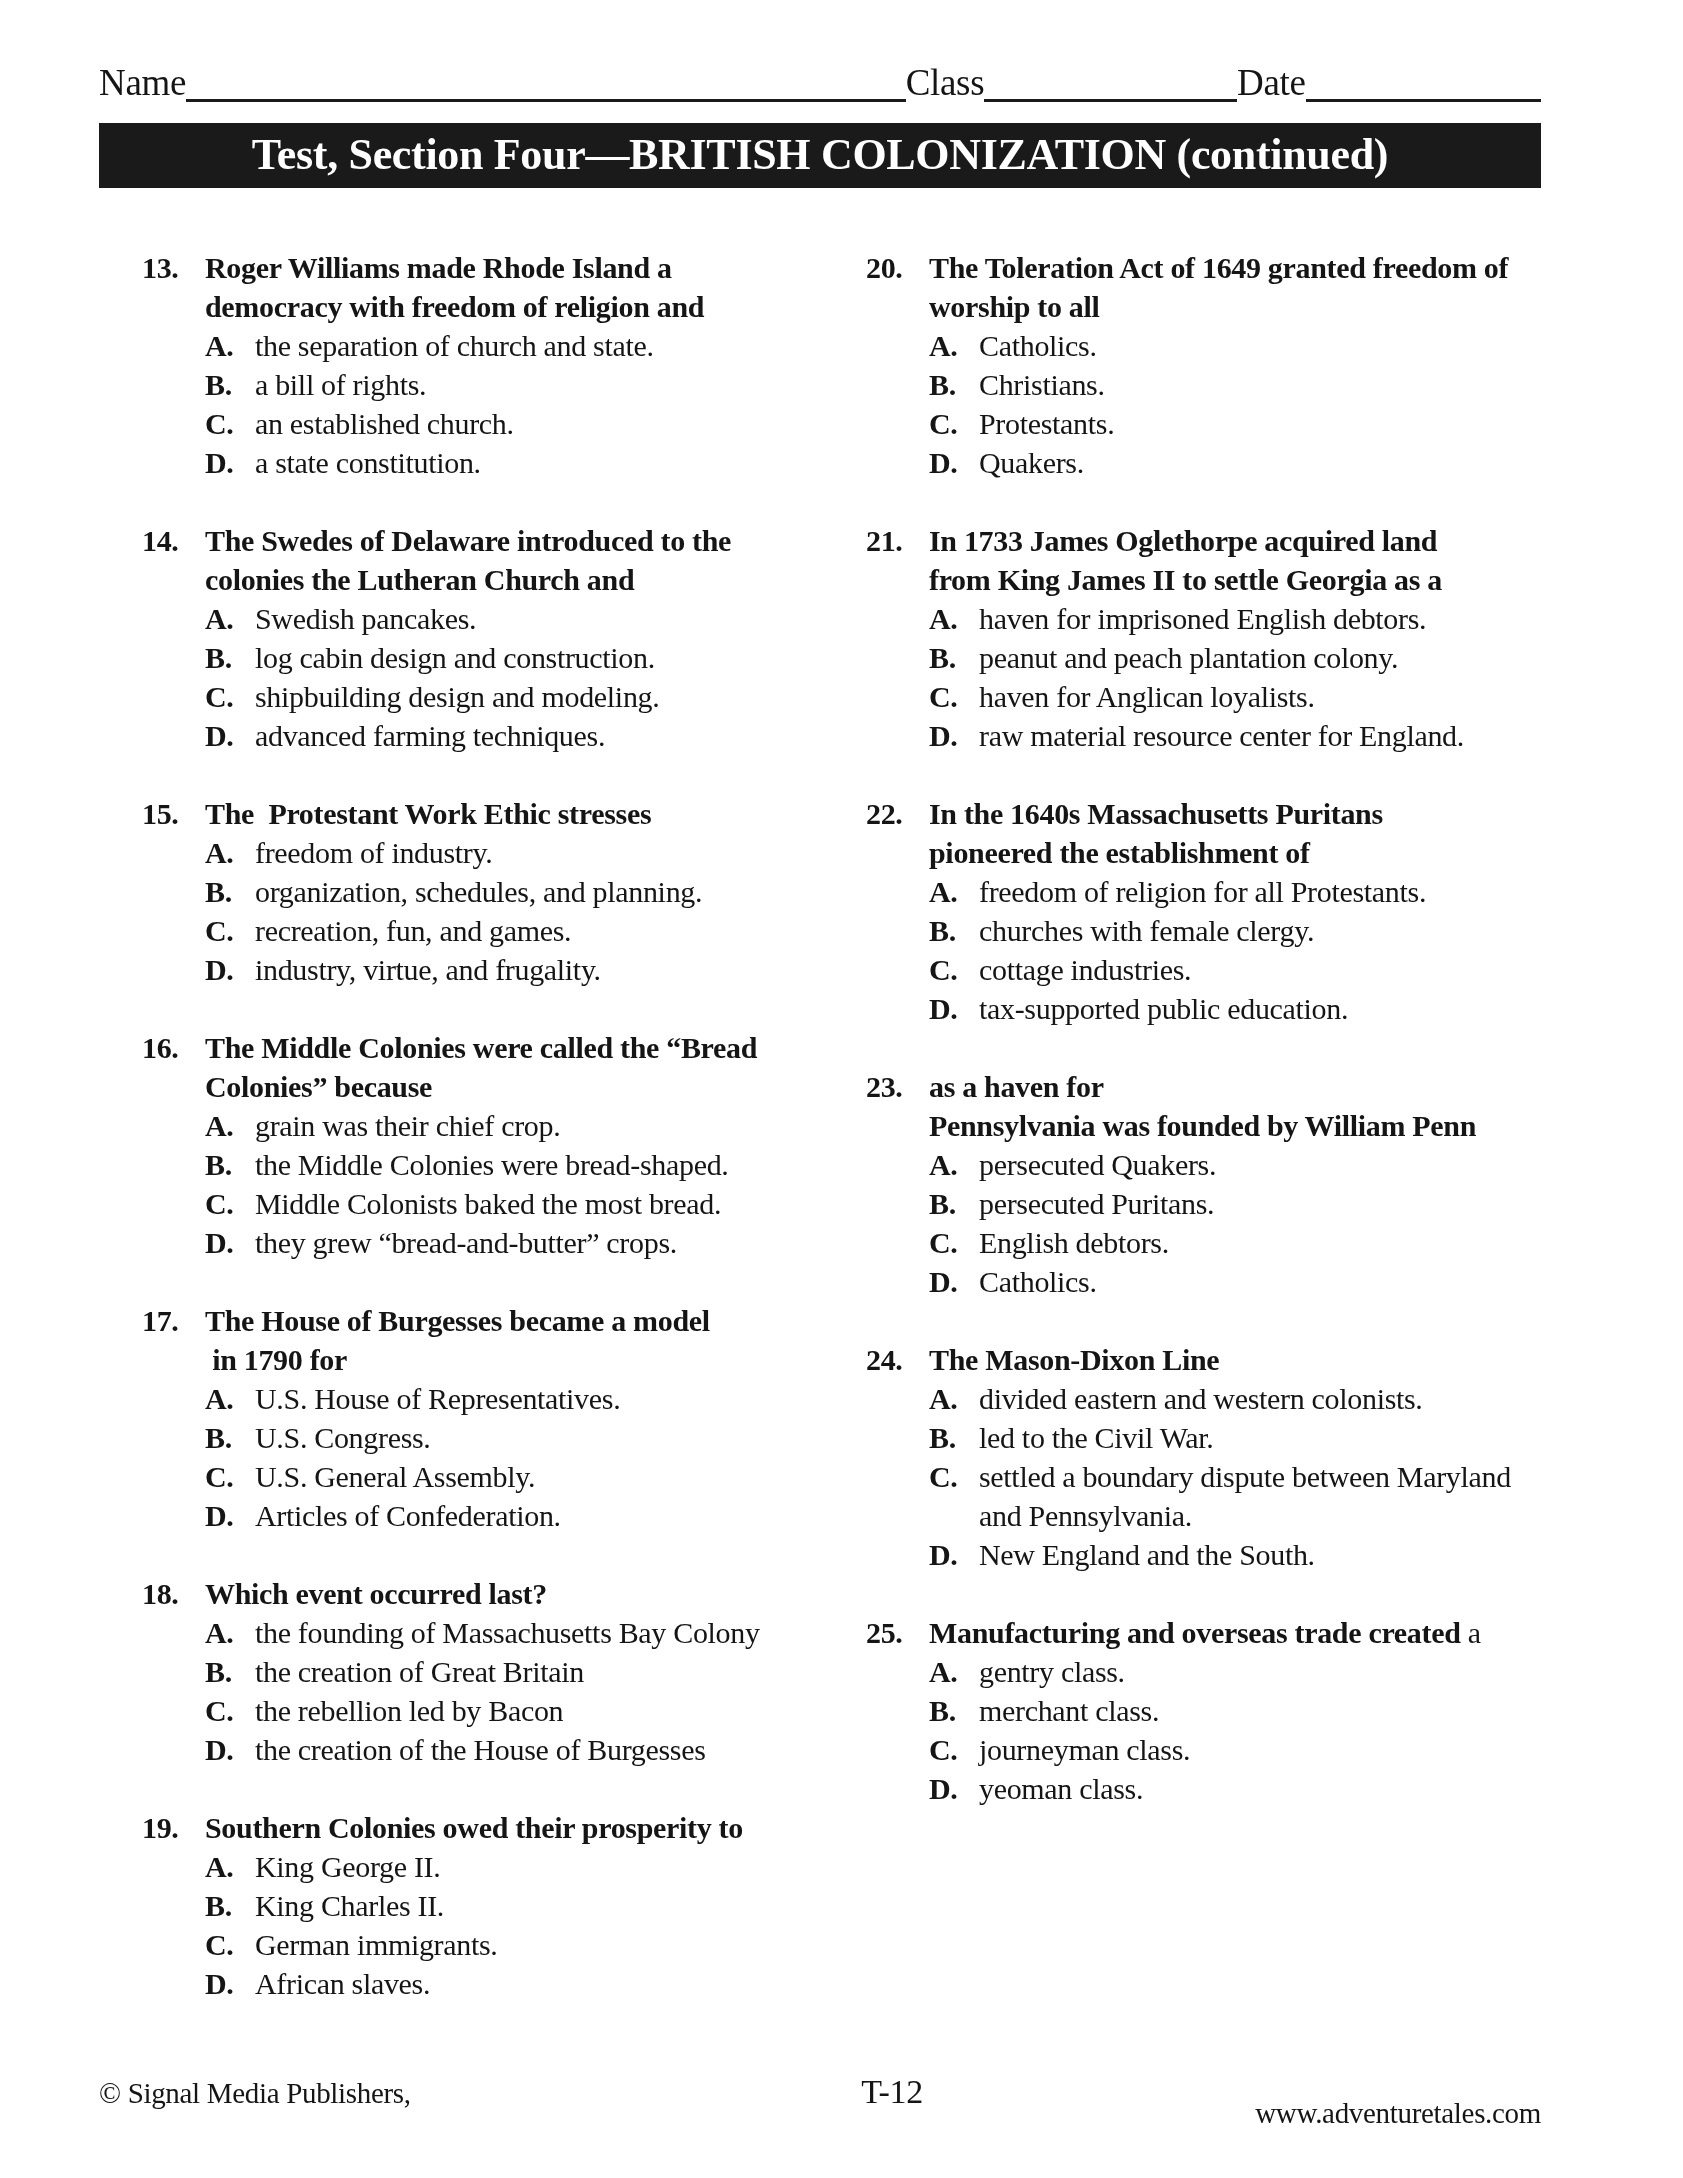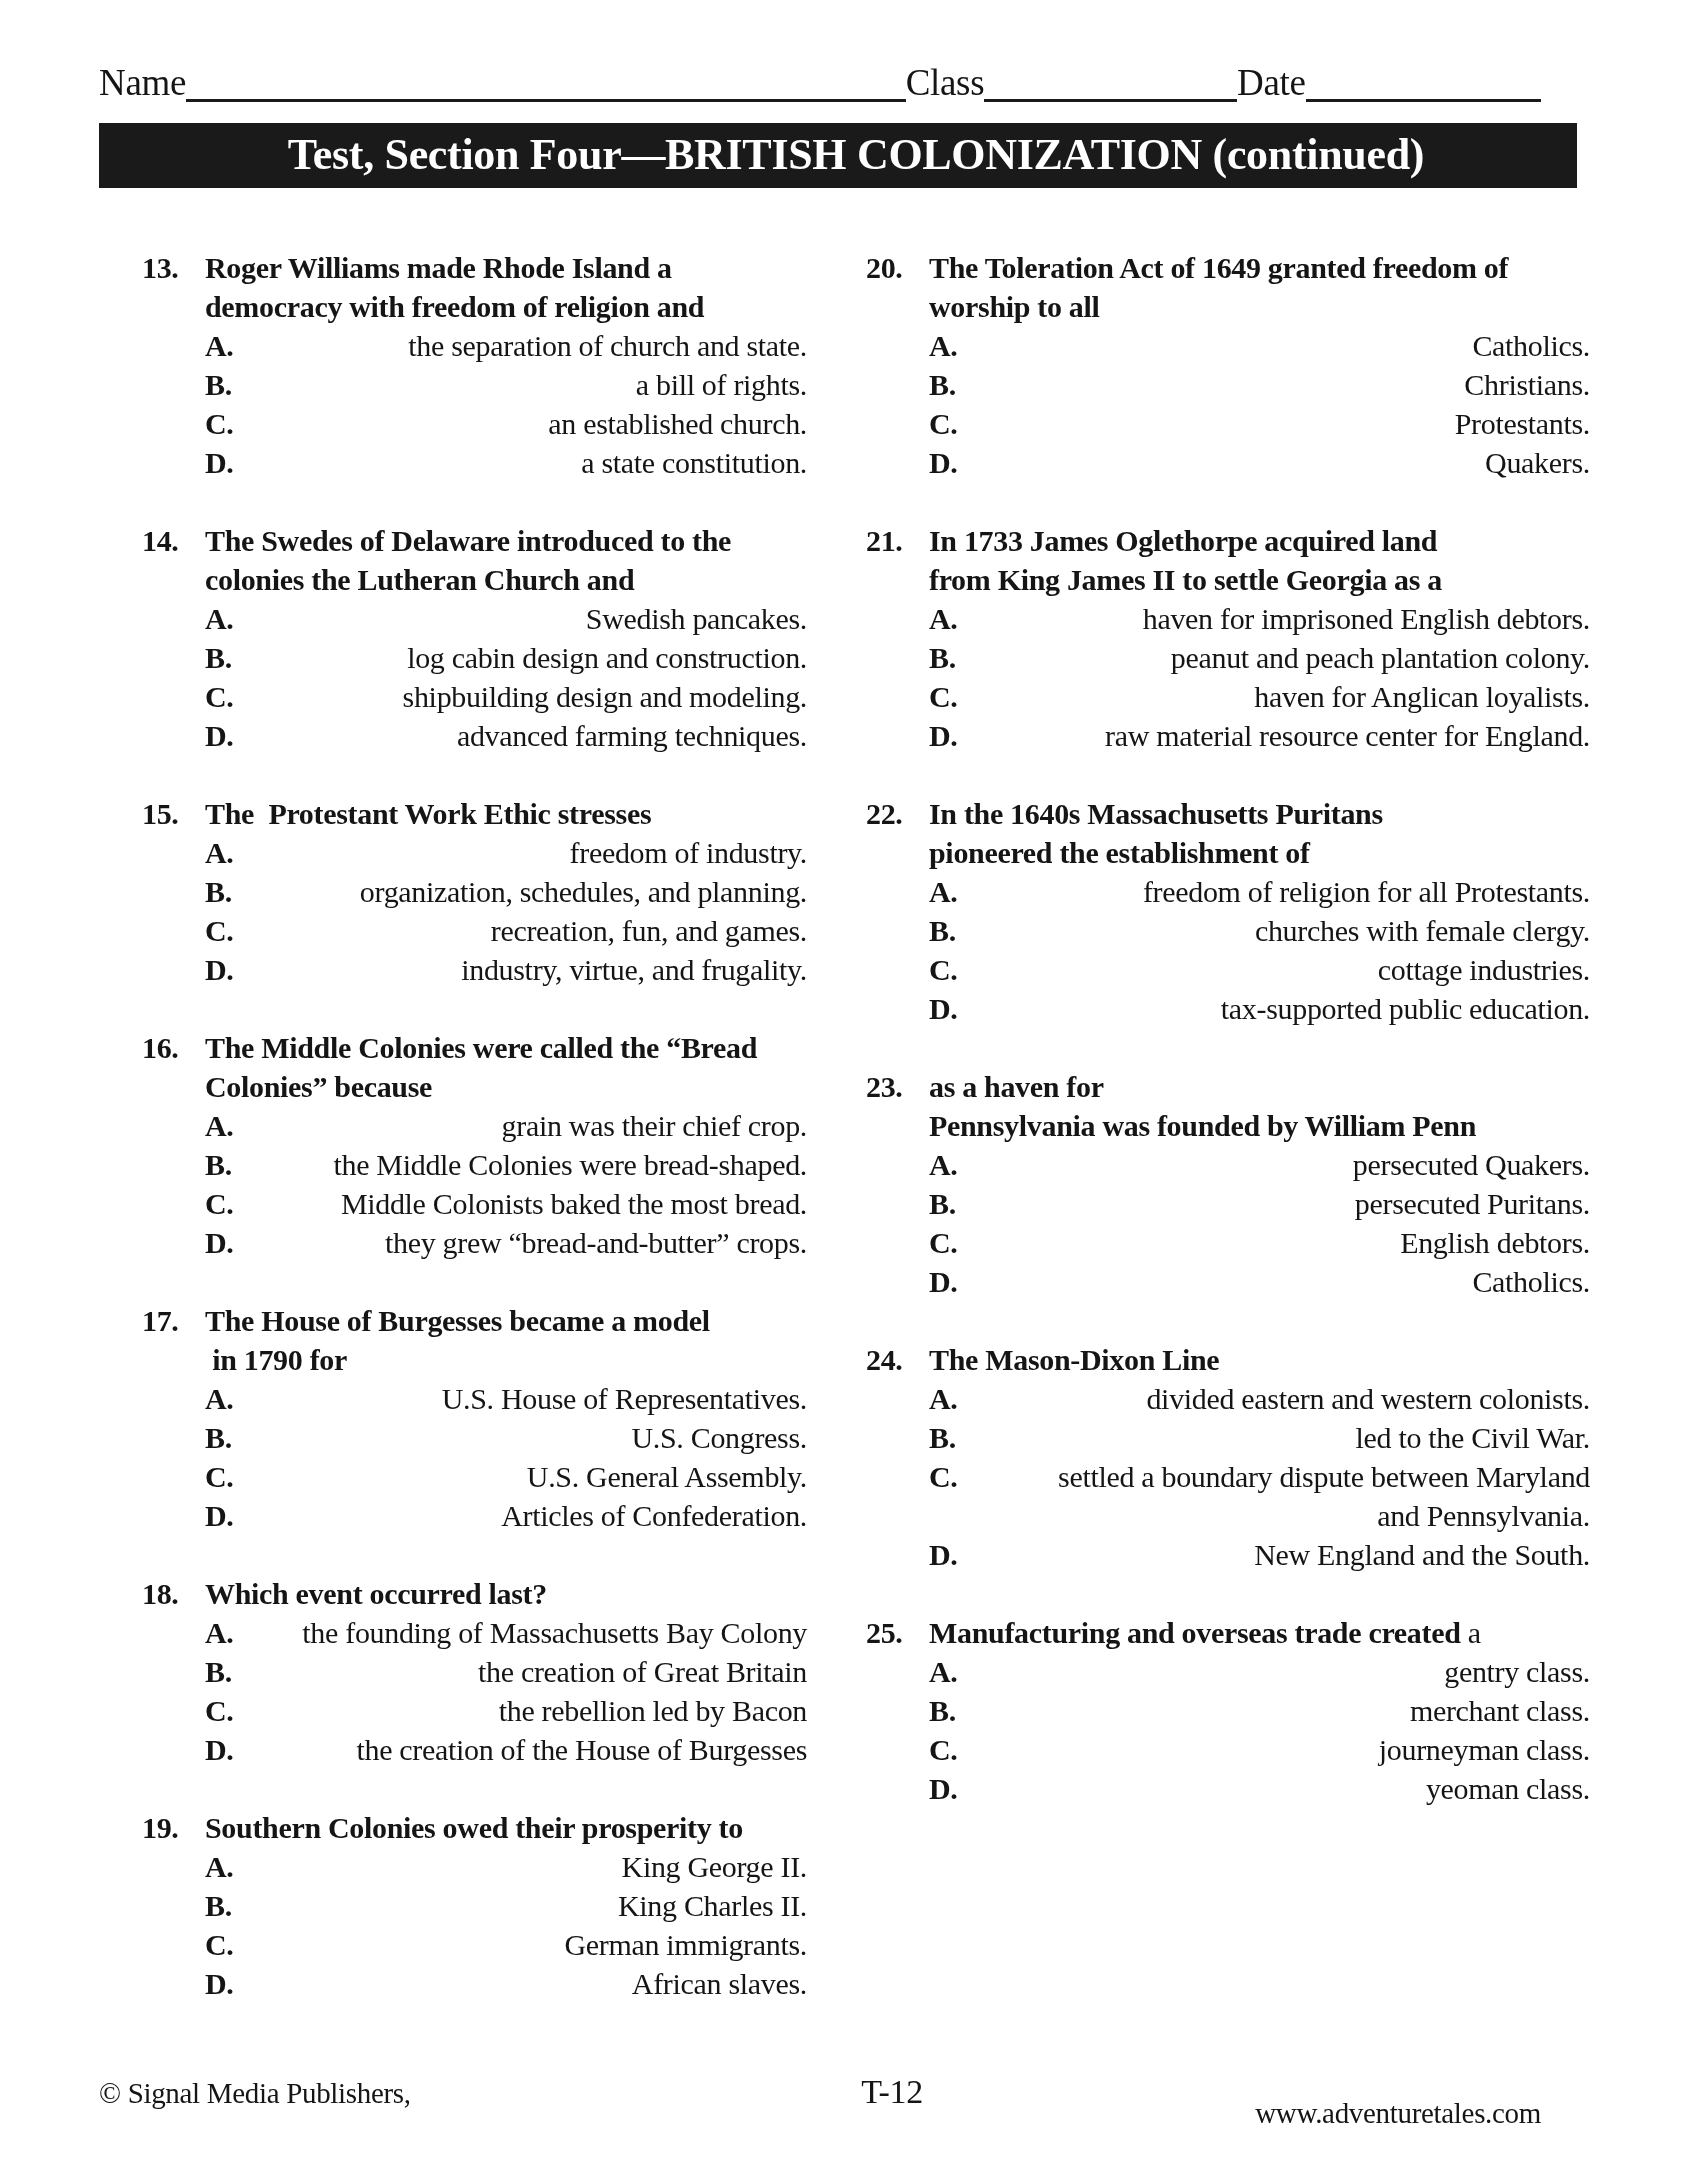--- a/index.html
+++ b/index.html
@@ -23,35 +23,34 @@
   .fill-name{flex:740 0 0;}
   .fill-class{flex:260 0 0;}
   .fill-date{flex:242 0 0;}
   
   .banner{
     position:absolute;left:99px;top:123px;width:1442px;height:65px;
     background:#1a1a1a;color:#ffffff;
     font-size:44px;font-weight:bold;
     text-align:center;line-height:63px;
     white-space:nowrap;
-    padding-left:36px;
   }
   
   .col{position:absolute;top:248px;}
   #col-left{left:99px;width:708px;}
   #col-right{left:823px;width:767px;}
   .question{display:flex;margin-bottom:39px;font-size:30px;line-height:39px;margin-left:43px;}
   .qnum{flex:0 0 63px;font-weight:bold;}
   .qbody{flex:1;}
   .qline{font-weight:bold;white-space:pre-wrap;}
   .qline .suffix{font-weight:normal;}
   .option{display:flex;}
   .letter{flex:0 0 50px;font-weight:bold;}
   .optlines{flex:1;}
-  .optline{white-space:pre-wrap;text-align:right;}
+  .optline{white-space:pre-wrap;}
   
   .footer-left{position:absolute;left:99px;top:2077px;font-size:29px;}
   .footer-center{position:absolute;left:892px;top:2073px;transform:translateX(-50%);font-size:34px;}
   .footer-right{position:absolute;right:142px;top:2077px;font-size:29px;margin-top:20px;}
 </style>
 </head>
 <body>
 
 <div class="page">
 

